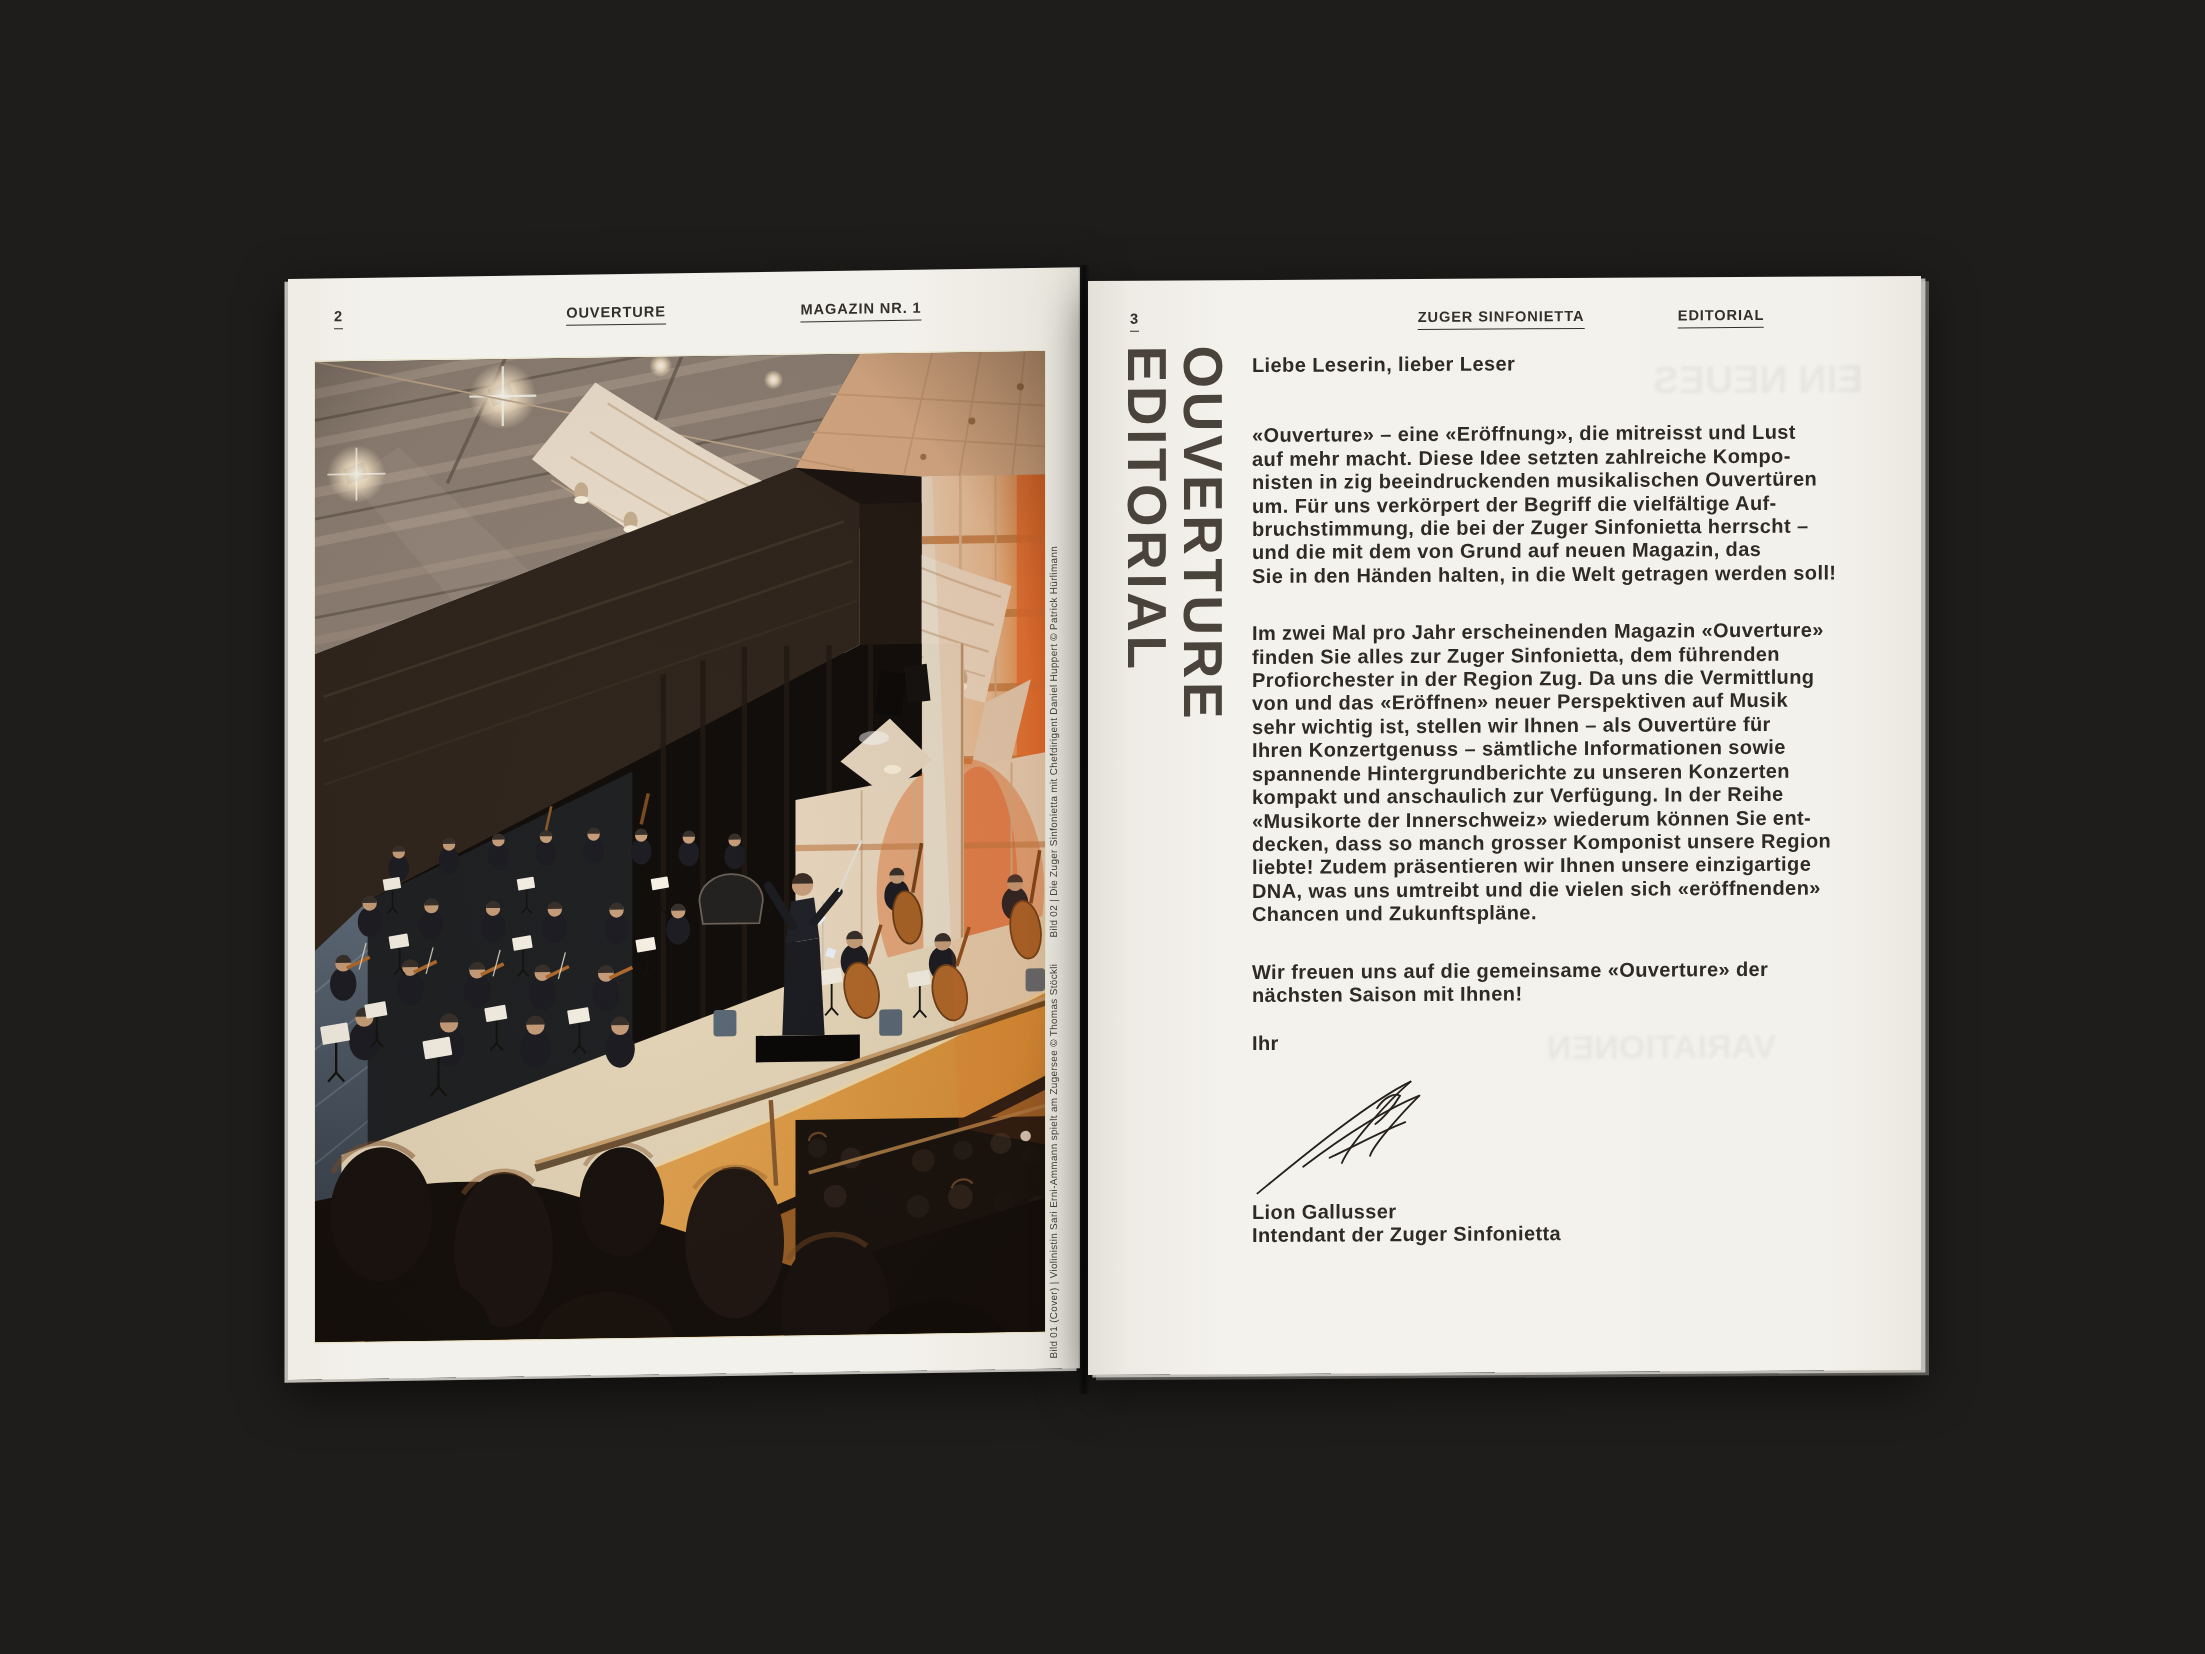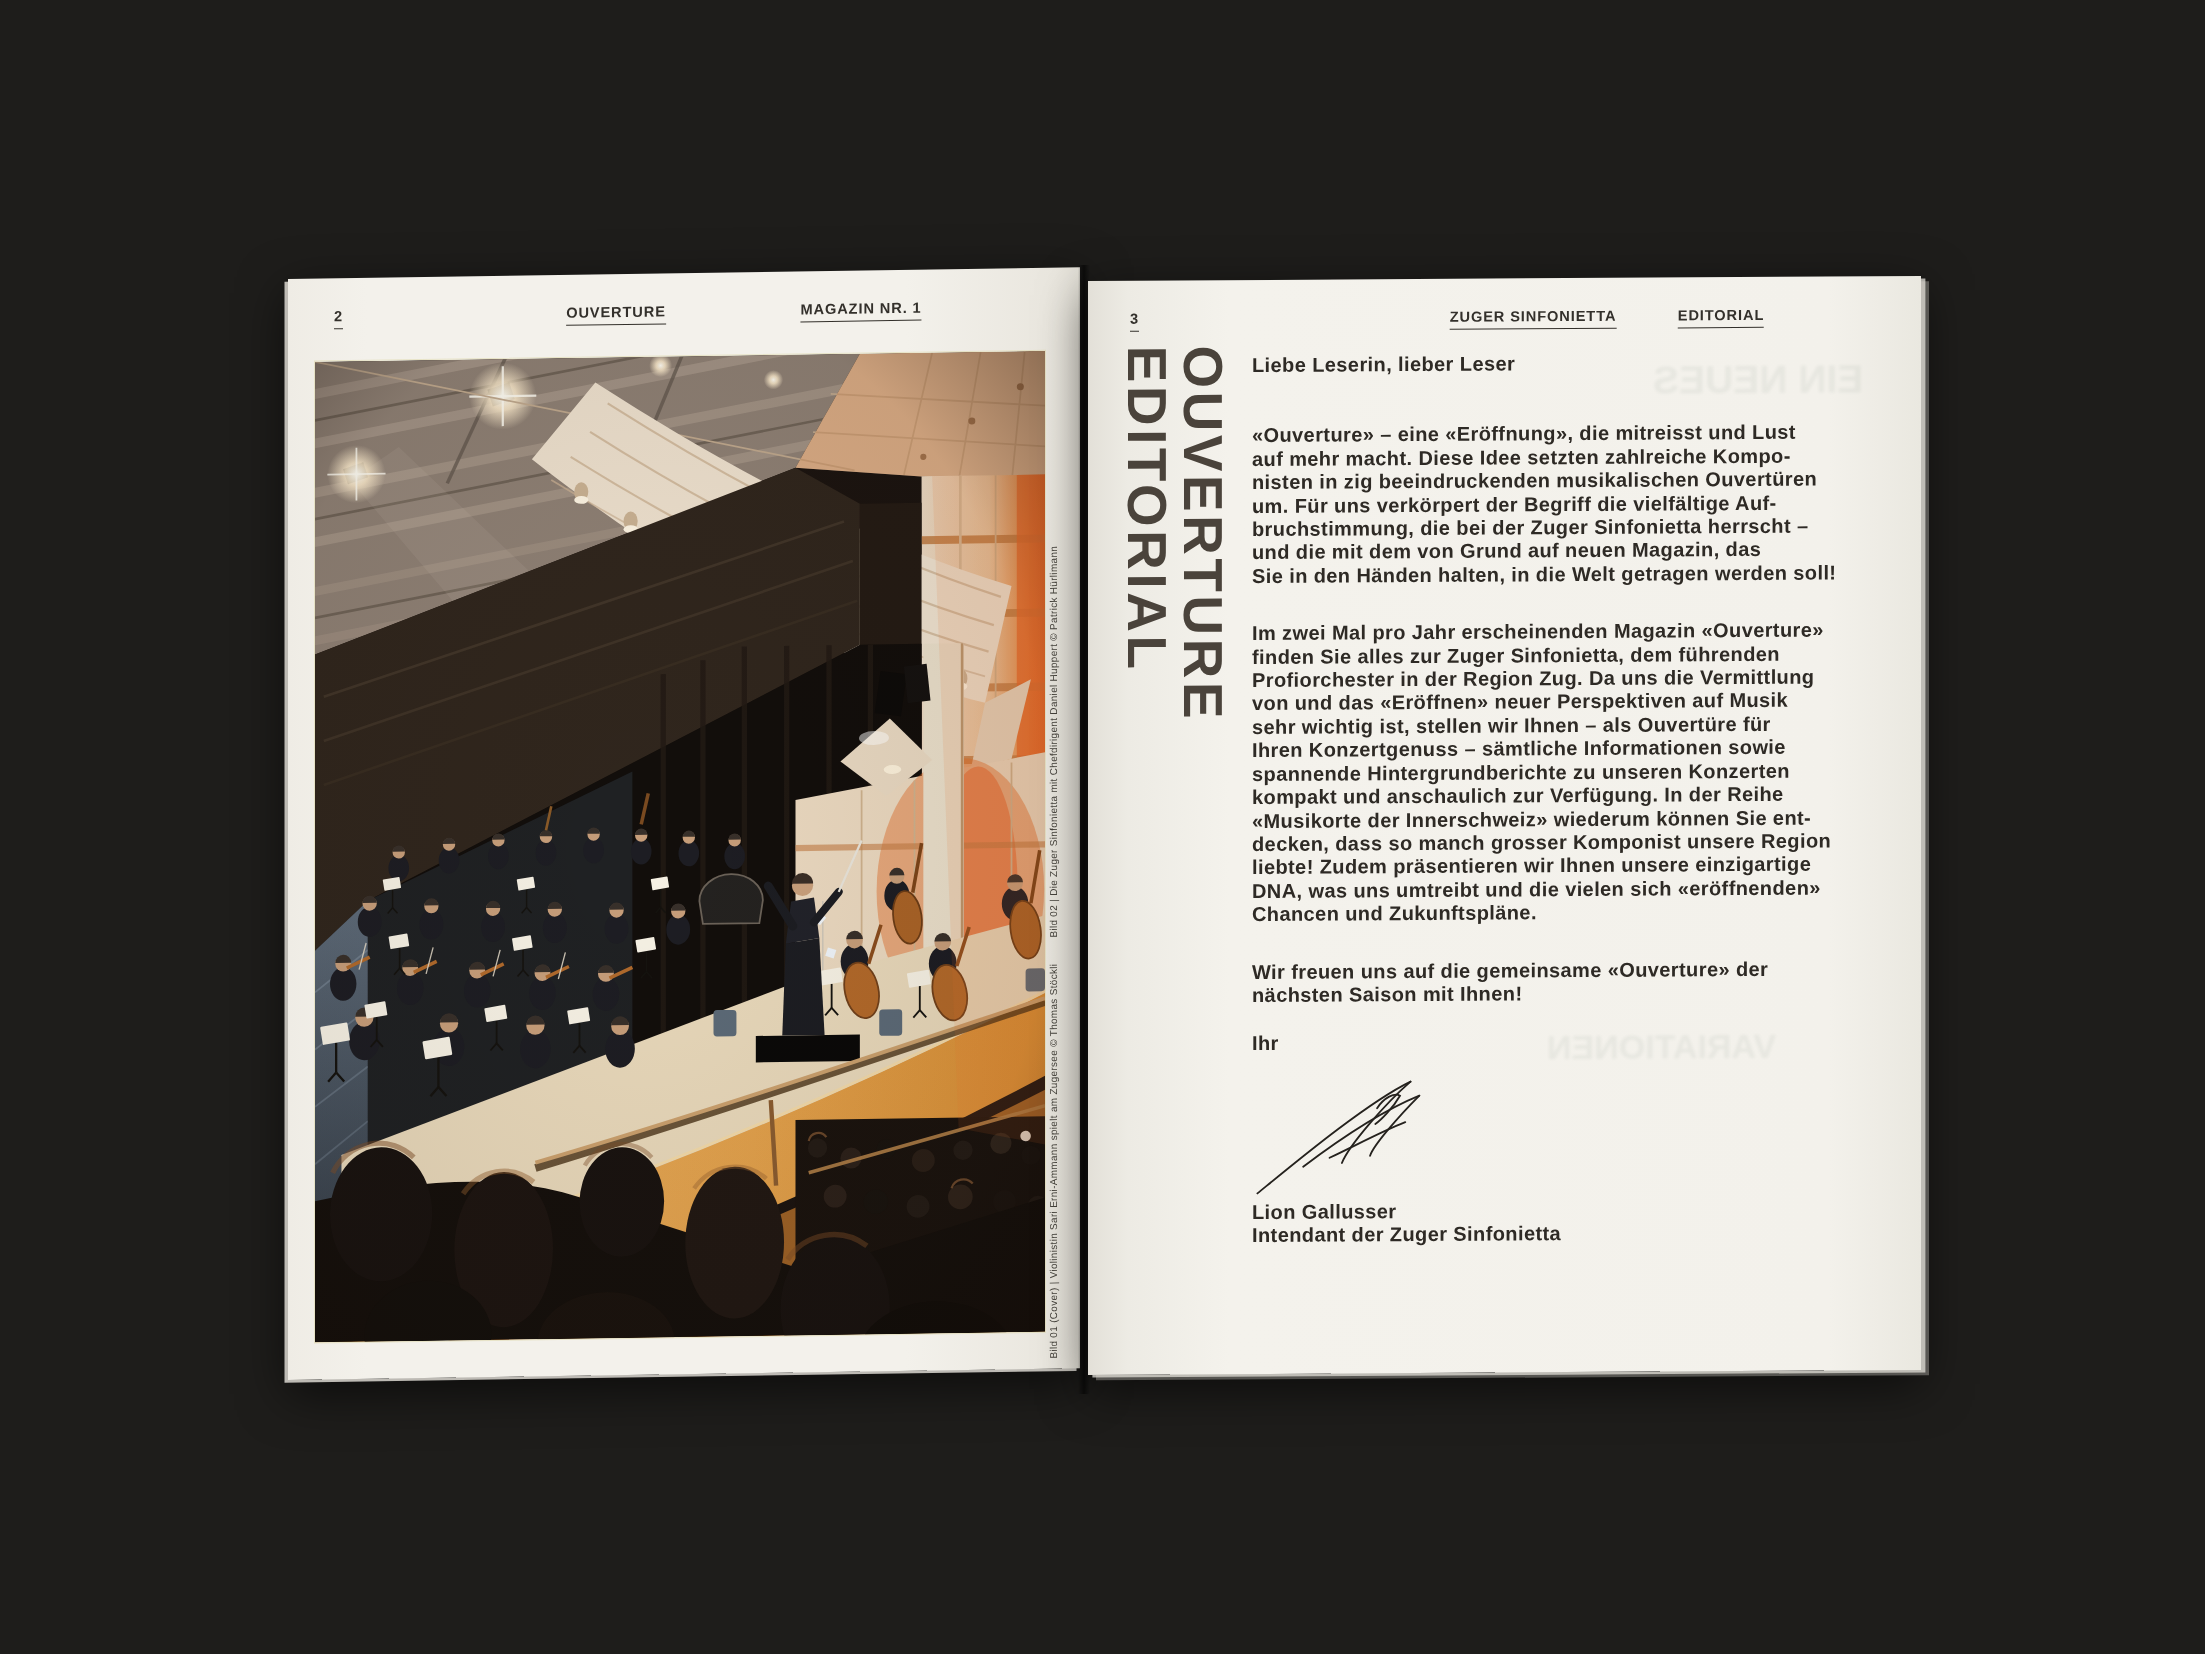--- a/index.html
+++ b/index.html
@@ -409,21 +409,21 @@
     </div>
 
     <div class="vcap" style="left:771px;top:659px;">Bild 02 | Die Zuger Sinfonietta mit Chefdirigent Daniel Huppert © Patrick Hürlimann</div>
     <div class="vcap" style="left:771px;top:1080px;">Bild 01 (Cover) | Violinistin Sari Erni-Ammann spielt am Zugersee © Thomas Stöckli</div>
   </div>
 
   <div class="spinegap"></div>
 
   <div class="page page-right">
     <div class="runhead" style="left:42px;">3</div>
-    <div class="runhead ph-center" style="left:413px;margin-left:32px;">ZUGER SINFONIETTA</div>
+    <div class="runhead ph-center" style="left:413px;">ZUGER SINFONIETTA</div>
     <div class="runhead ph-center" style="left:633px;">EDITORIAL</div>
 
     <div class="ghost" style="left:565px;top:81px;font-size:39px;">EIN NEUES</div>
     <div class="ghost" style="left:459px;top:750px;font-size:34px;">VARIATIONEN</div>
 
     <div class="vtitle">OUVERTURE
 EDITORIAL</div>
 
     <div class="bodycol">
       <p class="btxt greeting">Liebe Leserin, lieber Leser</p>

